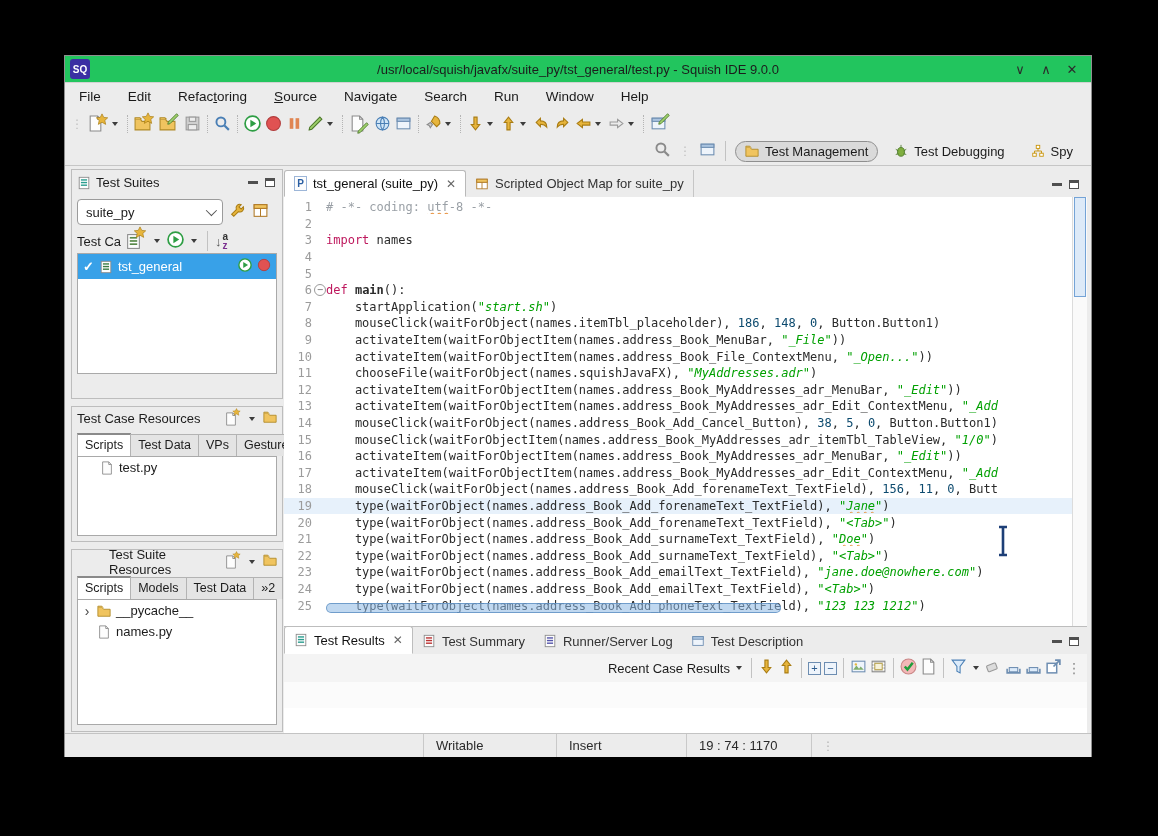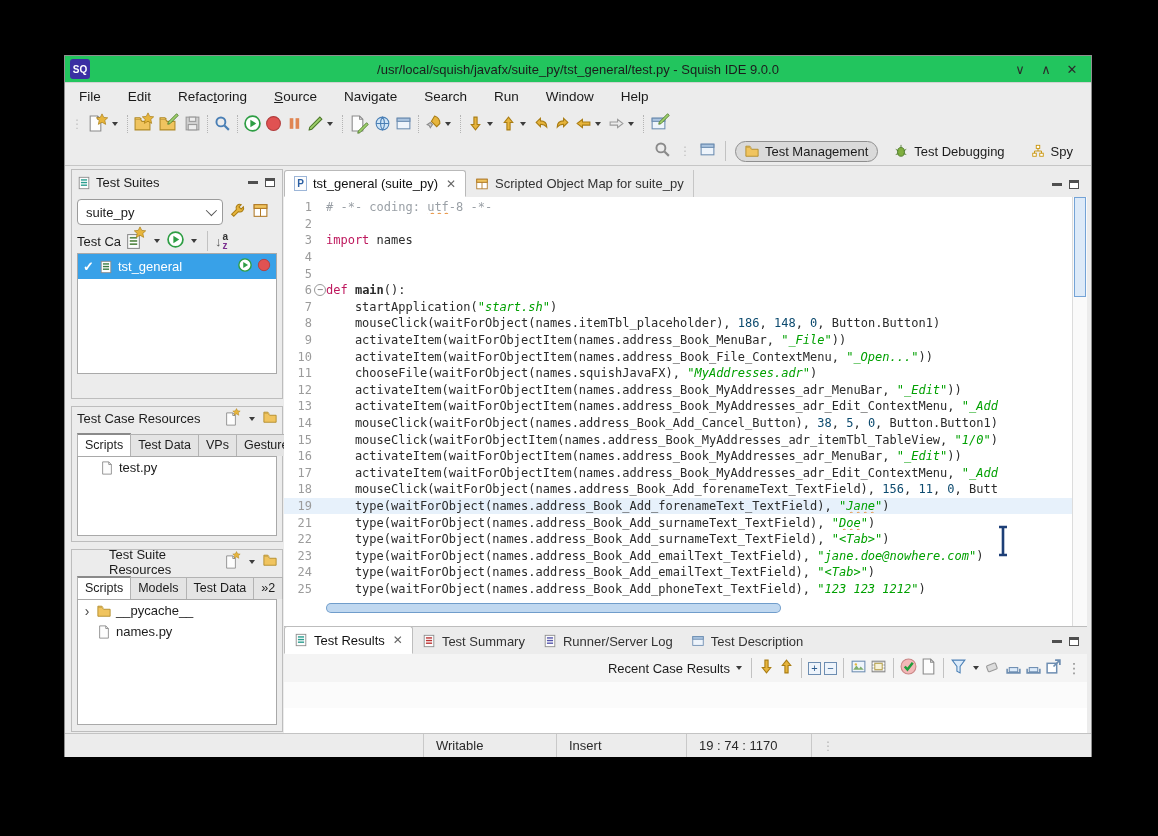--- a/index.html
+++ b/index.html
@@ -631,20 +631,21 @@
           <div class="cl"><span class="lnum">10</span><span class="lfold"></span><span class="ltext"><span class="tk-p">    activateItem(waitForObjectItem(names.address_Book_File_ContextMenu, </span><span class="tk-s">"_Open..."</span><span class="tk-p">))</span></span></div>
           <div class="cl"><span class="lnum">11</span><span class="lfold"></span><span class="ltext"><span class="tk-p">    chooseFile(waitForObject(names.squishJavaFX), </span><span class="tk-s">"MyAddresses.adr"</span><span class="tk-p">)</span></span></div>
           <div class="cl"><span class="lnum">12</span><span class="lfold"></span><span class="ltext"><span class="tk-p">    activateItem(waitForObjectItem(names.address_Book_MyAddresses_adr_MenuBar, </span><span class="tk-s">"_Edit"</span><span class="tk-p">))</span></span></div>
           <div class="cl"><span class="lnum">13</span><span class="lfold"></span><span class="ltext"><span class="tk-p">    activateItem(waitForObjectItem(names.address_Book_MyAddresses_adr_Edit_ContextMenu, </span><span class="tk-s">"_Add</span></span></div>
           <div class="cl"><span class="lnum">14</span><span class="lfold"></span><span class="ltext"><span class="tk-p">    mouseClick(waitForObject(names.address_Book_Add_Cancel_Button), </span><span class="tk-n">38</span><span class="tk-p">, </span><span class="tk-n">5</span><span class="tk-p">, </span><span class="tk-n">0</span><span class="tk-p">, Button.Button1)</span></span></div>
           <div class="cl"><span class="lnum">15</span><span class="lfold"></span><span class="ltext"><span class="tk-p">    mouseClick(waitForObjectItem(names.address_Book_MyAddresses_adr_itemTbl_TableView, </span><span class="tk-s">"1/0"</span><span class="tk-p">)</span></span></div>
           <div class="cl"><span class="lnum">16</span><span class="lfold"></span><span class="ltext"><span class="tk-p">    activateItem(waitForObjectItem(names.address_Book_MyAddresses_adr_MenuBar, </span><span class="tk-s">"_Edit"</span><span class="tk-p">))</span></span></div>
           <div class="cl"><span class="lnum">17</span><span class="lfold"></span><span class="ltext"><span class="tk-p">    activateItem(waitForObjectItem(names.address_Book_MyAddresses_adr_Edit_ContextMenu, </span><span class="tk-s">"_Add</span></span></div>
           <div class="cl"><span class="lnum">18</span><span class="lfold"></span><span class="ltext"><span class="tk-p">    mouseClick(waitForObject(names.address_Book_Add_forenameText_TextField), </span><span class="tk-n">156</span><span class="tk-p">, </span><span class="tk-n">11</span><span class="tk-p">, </span><span class="tk-n">0</span><span class="tk-p">, Butt</span></span></div>
           <div class="cl cur"><span class="lnum">19</span><span class="lfold"></span><span class="ltext"><span class="tk-p">    type(waitForObject(names.address_Book_Add_forenameText_TextField), </span><span class="tk-s">"</span><span class="tk-q">Jane</span><span class="tk-s">"</span><span class="tk-p">)</span></span></div>
+          <div class="cl"><span class="lnum">20</span><span class="lfold"></span><span class="ltext"><span class="tk-p">    type(waitForObject(names.address_Book_Add_forenameText_TextField), </span><span class="tk-s">"&lt;Tab&gt;"</span><span class="tk-p">)</span></span></div>
           <div class="cl"><span class="lnum">21</span><span class="lfold"></span><span class="ltext"><span class="tk-p">    type(waitForObject(names.address_Book_Add_surnameText_TextField), </span><span class="tk-s">"</span><span class="tk-q">Doe</span><span class="tk-s">"</span><span class="tk-p">)</span></span></div>
           <div class="cl"><span class="lnum">22</span><span class="lfold"></span><span class="ltext"><span class="tk-p">    type(waitForObject(names.address_Book_Add_surnameText_TextField), </span><span class="tk-s">"&lt;Tab&gt;"</span><span class="tk-p">)</span></span></div>
           <div class="cl"><span class="lnum">23</span><span class="lfold"></span><span class="ltext"><span class="tk-p">    type(waitForObject(names.address_Book_Add_emailText_TextField), </span><span class="tk-s">"jane.doe@nowhere.com"</span><span class="tk-p">)</span></span></div>
           <div class="cl"><span class="lnum">24</span><span class="lfold"></span><span class="ltext"><span class="tk-p">    type(waitForObject(names.address_Book_Add_emailText_TextField), </span><span class="tk-s">"&lt;Tab&gt;"</span><span class="tk-p">)</span></span></div>
           <div class="cl"><span class="lnum">25</span><span class="lfold"></span><span class="ltext"><span class="tk-p">    type(waitForObject(names.address_Book_Add_phoneText_TextField), </span><span class="tk-s">"123 123 1212"</span><span class="tk-p">)</span></span></div>
         </div>
       <div class="vscroll">
           <div class="vthumb"></div>
         </div>
       <div class="hscroll-pill"></div>

